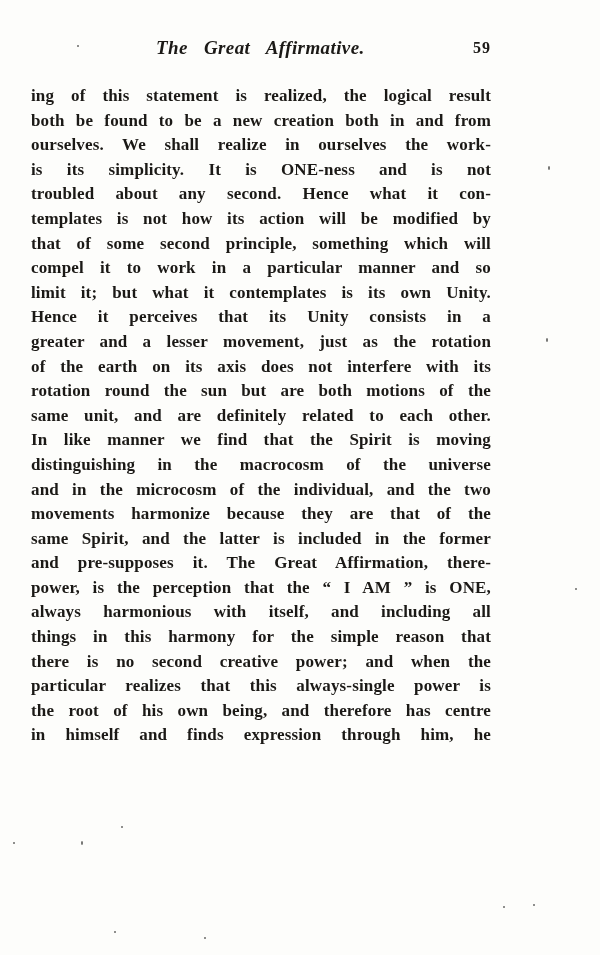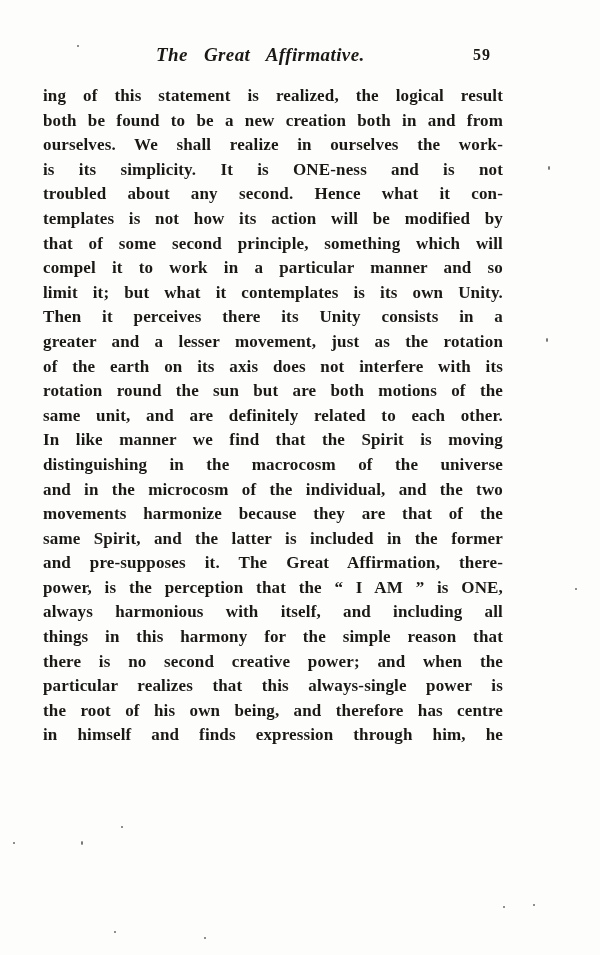--- a/index.html
+++ b/index.html
@@ -7,21 +7,21 @@
     position: relative;
     width: 600px;
     height: 955px;
     background: #fdfdfb;
     overflow: hidden;
     font-family: "Liberation Serif", "DejaVu Serif", serif;
     color: #1b1916;
   }
   .page-header {
     position: absolute;
-    top: 44px;
+    top: 37px;
     left: 0;
     width: 600px;
     height: 30px;
   }
   .running-title {
     position: absolute;
     left: 156px;
     top: 0;
     font-style: italic;
     font-weight: 700;
@@ -36,21 +36,20 @@
     top: 2px;
     font-weight: 700;
     font-size: 16px;
     letter-spacing: 1px;
   }
   .page-body {
     position: absolute;
     left: 31px;
     top: 84px;
     width: 460px;
-    margin-left: 12px;
   }
   .page-body .line {
     font-size: 17px;
     font-weight: 700;
     line-height: 24.6px;
     letter-spacing: 0.15px;
     text-align: justify;
     text-align-last: justify;
     white-space: nowrap; 
   }
@@ -76,21 +75,21 @@
   <div class="page-body">
       <div class="line">ing of this statement is realized, the logical result</div>
       <div class="line">both be found to be a new creation both in and from</div>
       <div class="line">ourselves.  We shall realize in ourselves the work-</div>
       <div class="line">is its simplicity.  It is ONE-ness and is not</div>
       <div class="line">troubled about any second.  Hence what it con-</div>
       <div class="line">templates is not how its action will be modified by</div>
       <div class="line">that of some second principle, something which will</div>
       <div class="line">compel it to work in a particular manner and so</div>
       <div class="line">limit it; but what it contemplates is its own Unity.</div>
-      <div class="line">Then it perceives there its Unity consists in a</div>
+      <div class="line">Hence it perceives that its Unity consists in a</div>
       <div class="line">greater and a lesser movement, just as the rotation</div>
       <div class="line">of the earth on its axis does not interfere with its</div>
       <div class="line">rotation round the sun but are both motions of the</div>
       <div class="line">same unit, and are definitely related to each other.</div>
       <div class="line">In like manner we find that the Spirit is moving</div>
       <div class="line">distinguishing in the macrocosm of the universe</div>
       <div class="line">and in the microcosm of the individual, and the two</div>
       <div class="line">movements harmonize because they are that of the</div>
       <div class="line">same Spirit, and the latter is included in the former</div>
       <div class="line">and pre-supposes it.  The Great Affirmation, there-</div>

